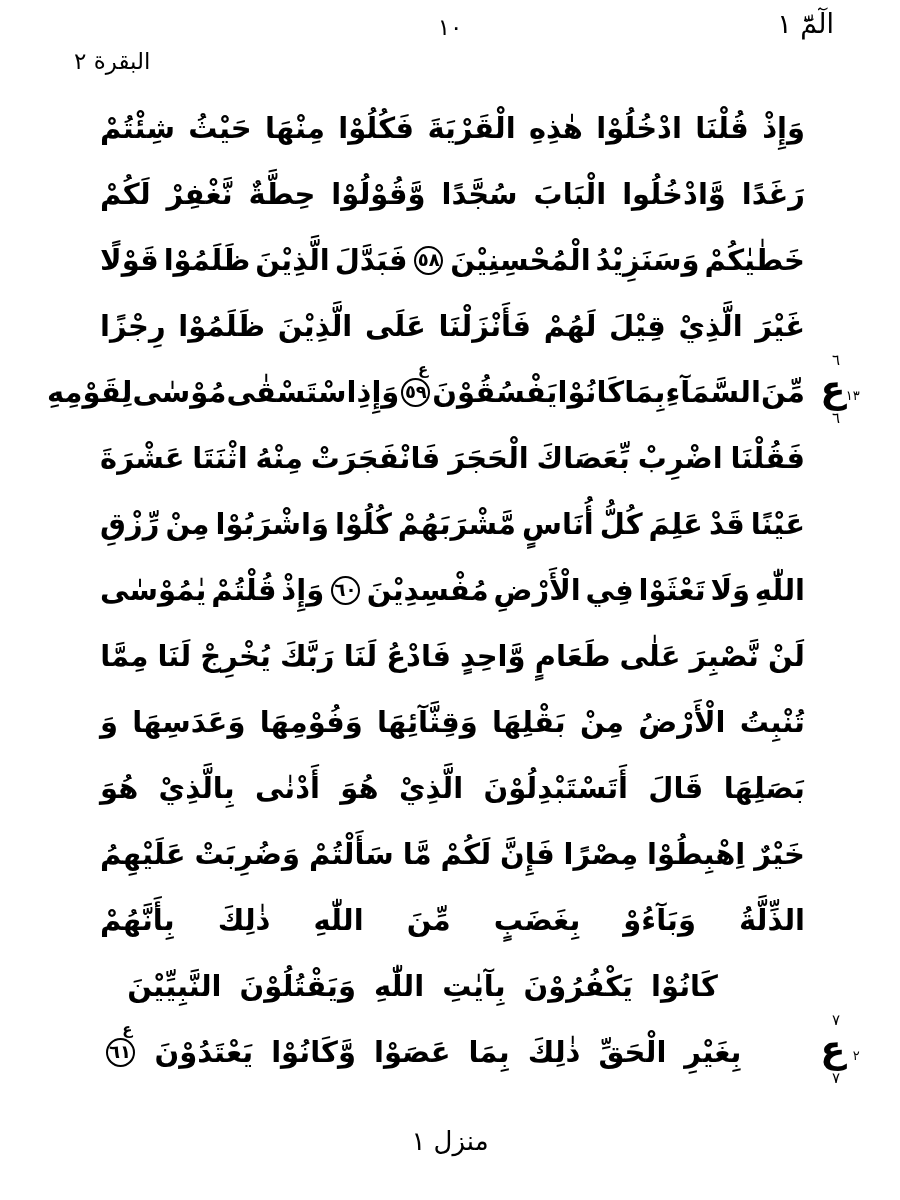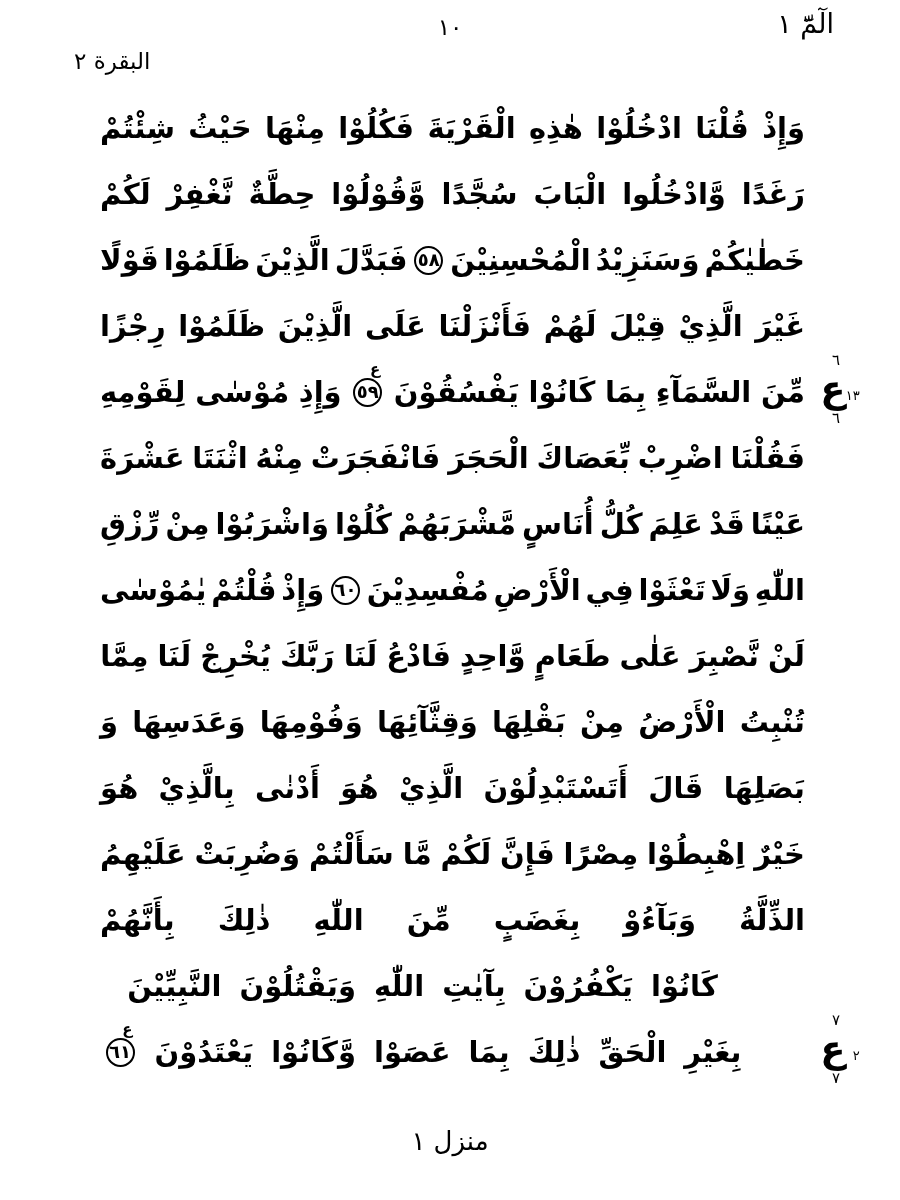--- a/index.html
+++ b/index.html
@@ -109,20 +109,21 @@
         <span class="word">مِّنَ</span>
         <span class="word">السَّمَآءِ</span>
         <span class="word">بِمَا</span>
         <span class="word">كَانُوْا</span>
         <span class="word">يَفْسُقُوْنَ</span>
         <span class="verse-wrap">
           <span class="badge">٥٩</span>
           <span class="ruku-above">ع</span>
         </span>
         <span class="word">وَإِذِ</span>
+        <span class="word">اسْتَسْقٰى</span>
         <span class="word">مُوْسٰى</span>
         <span class="word">لِقَوْمِهِ</span>
       </div>
       <div class="line">
         <span class="word">فَقُلْنَا</span>
         <span class="word">اضْرِبْ</span>
         <span class="word">بِّعَصَاكَ</span>
         <span class="word">الْحَجَرَ</span>
         <span class="word">فَانْفَجَرَتْ</span>
         <span class="word">مِنْهُ</span>

